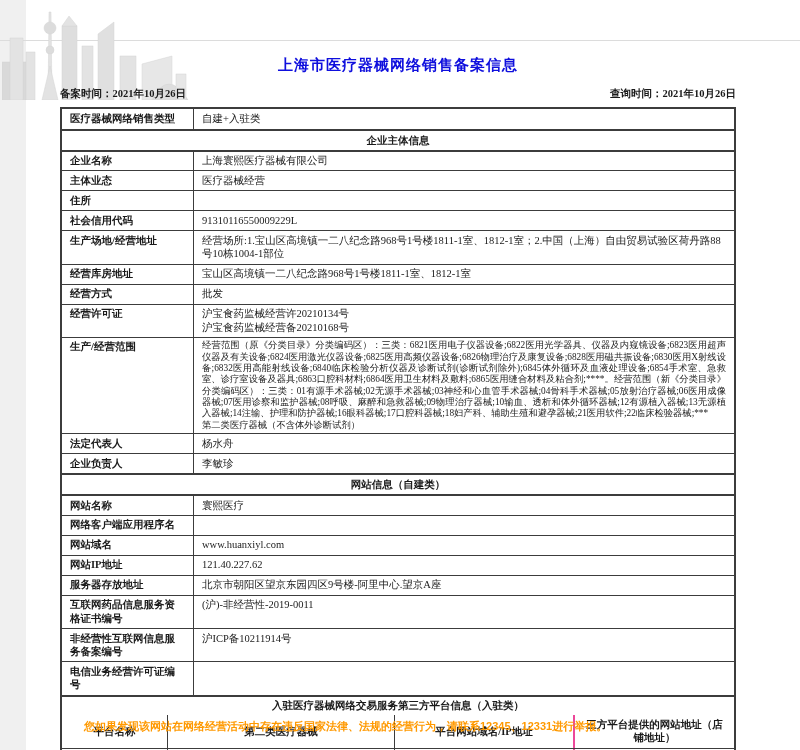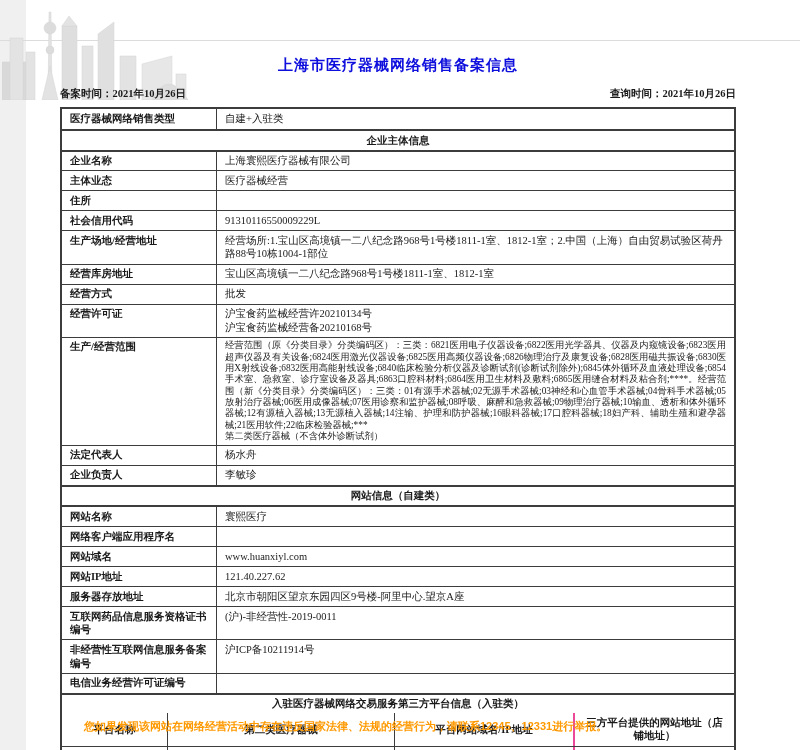--- a/index.html
+++ b/index.html
@@ -25,21 +25,21 @@
   }
   .main-table{
     position:absolute;left:60px;top:107px;width:676px;
     border:2px solid #3c3c3c;background:#fff;
   }
   .tr{display:flex;min-height:20px;border-top:1px solid #3c3c3c;align-items:stretch;}
   .tr:first-child{border-top:none;}
   .tr.section{border-top:2px solid #3c3c3c;}
   .tr.section + .tr{border-top:2px solid #3c3c3c;}
   .td{padding:2.5px 8px;font-size:10.5px;line-height:1.3;}
-  .td.label{width:155px;font-weight:bold;border-right:1px solid #3c3c3c;flex-shrink:0;}
+  .td.label{width:132px;font-weight:bold;border-right:1px solid #3c3c3c;flex-shrink:0;}
   .td.value{flex:1;white-space:pre-line;}
   .td.sec{flex:1;text-align:center;font-weight:bold;}
   .td.range{font-size:9.3px;line-height:1.22;text-align:justify;}
   .ptable .td{display:flex;align-items:center;justify-content:center;text-align:center;}
   .pcol0{width:106px;border-right:1px solid #3c3c3c;flex-shrink:0;}
   .pcol1{width:227px;border-right:1px solid #3c3c3c;flex-shrink:0;}
   .pcol2{width:180px;border-right:2px solid #ec4899;flex-shrink:0;}
   .pcol3{flex:1;}
   .phead .td{font-weight:bold;min-height:28px;}
   .footer-warning{

